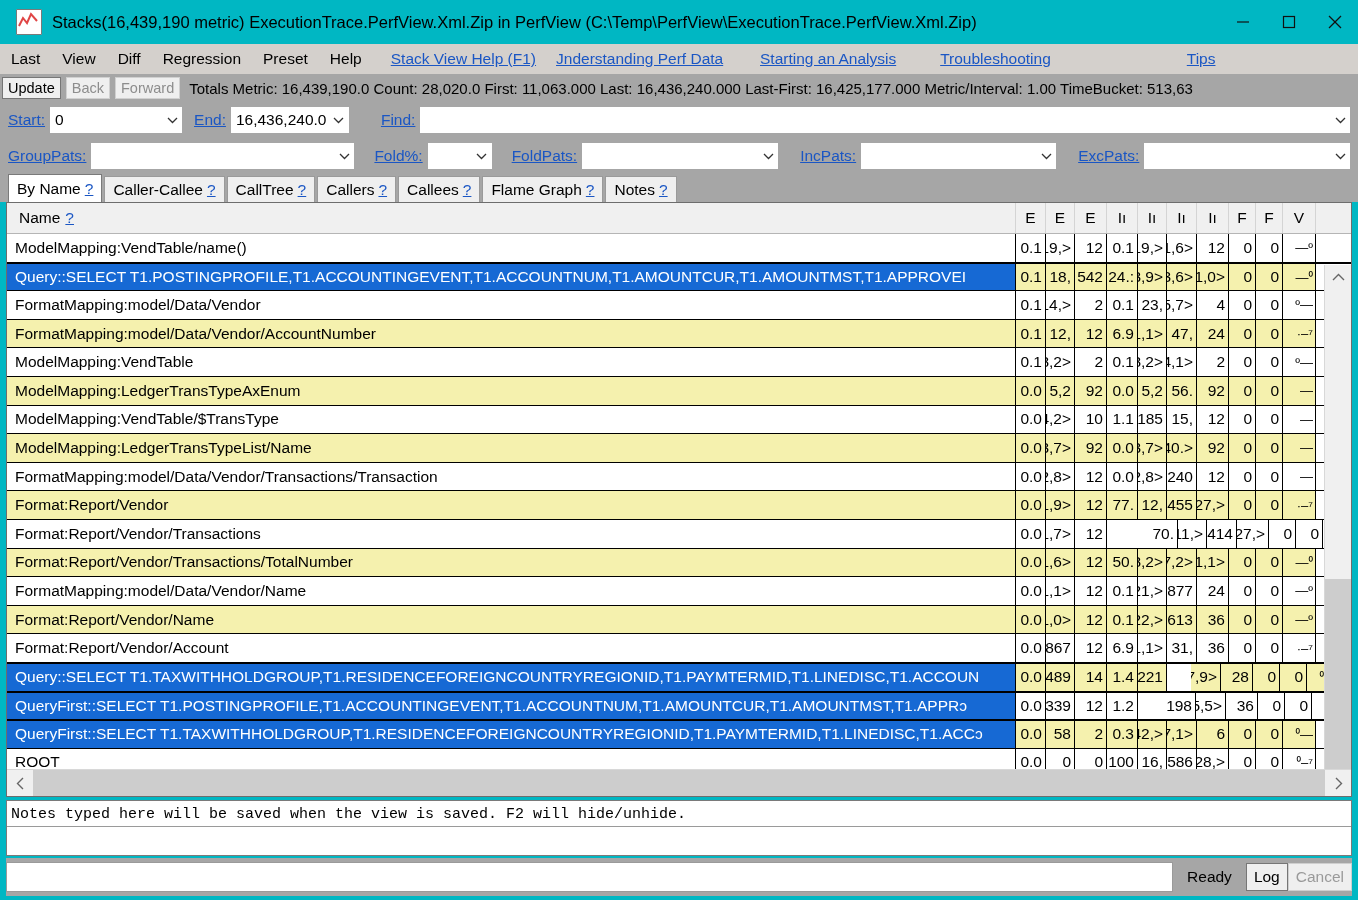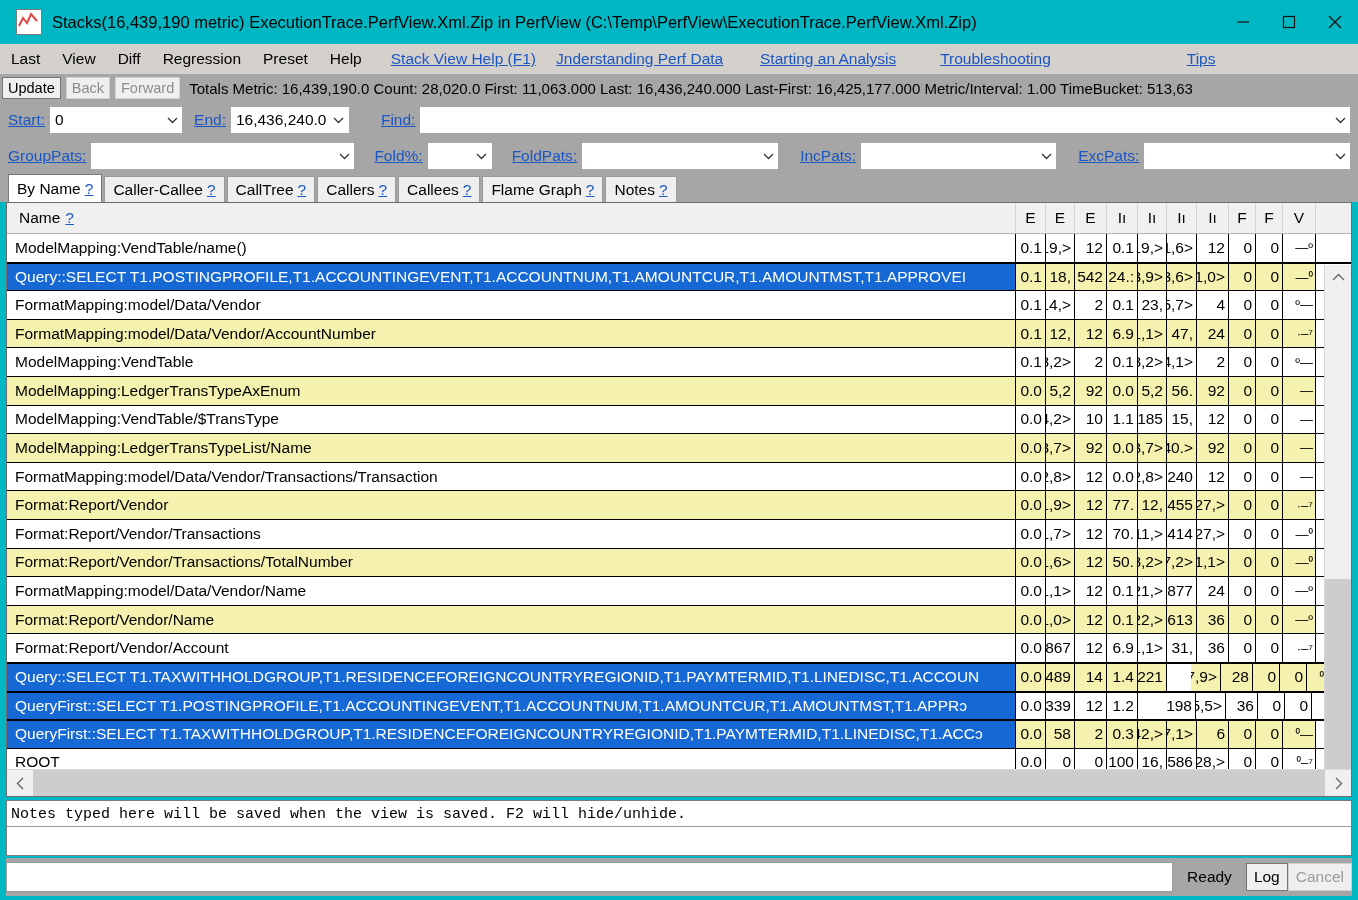--- a/index.html
+++ b/index.html
@@ -514,21 +514,21 @@
           <div class="cell num" style="width: 32px; flex: 0 0 32px;">27,˃</div>
           <div class="cell num" style="width: 27px; flex: 0 0 27px;">0</div>
           <div class="cell num" style="width: 27px; flex: 0 0 27px;">0</div>
           <div class="cell num vcol" style="width: 33px; flex: 0 0 33px;">·–⁷</div>
         </div>
         <div class="row white">
           <div class="cell name" style="width: 1009px; flex: 0 0 1009px;">Format:Report/Vendor/Transactions</div>
           <div class="cell num" style="width: 30px; flex: 0 0 30px;">0.0</div>
           <div class="cell num" style="width: 29px; flex: 0 0 29px;">1,7˃</div>
           <div class="cell num" style="width: 32px; flex: 0 0 32px;">12</div>
-          <div class="cell num" style="width: 31px; flex: 0 0 31px;">70.</div>
+          <div class="cell num" style="width: 31px; flex: 0 0 31px; margin-left: 40px;">70.</div>
           <div class="cell num" style="width: 29px; flex: 0 0 29px;">11,˃</div>
           <div class="cell num" style="width: 30px; flex: 0 0 30px;">414</div>
           <div class="cell num" style="width: 32px; flex: 0 0 32px;">27,˃</div>
           <div class="cell num" style="width: 27px; flex: 0 0 27px;">0</div>
           <div class="cell num" style="width: 27px; flex: 0 0 27px;">0</div>
           <div class="cell num vcol" style="width: 33px; flex: 0 0 33px;">—⁰</div>
         </div>
         <div class="row yellow">
           <div class="cell name" style="width: 1009px; flex: 0 0 1009px;">Format:Report/Vendor/Transactions/TotalNumber</div>
           <div class="cell num" style="width: 30px; flex: 0 0 30px;">0.0</div>

